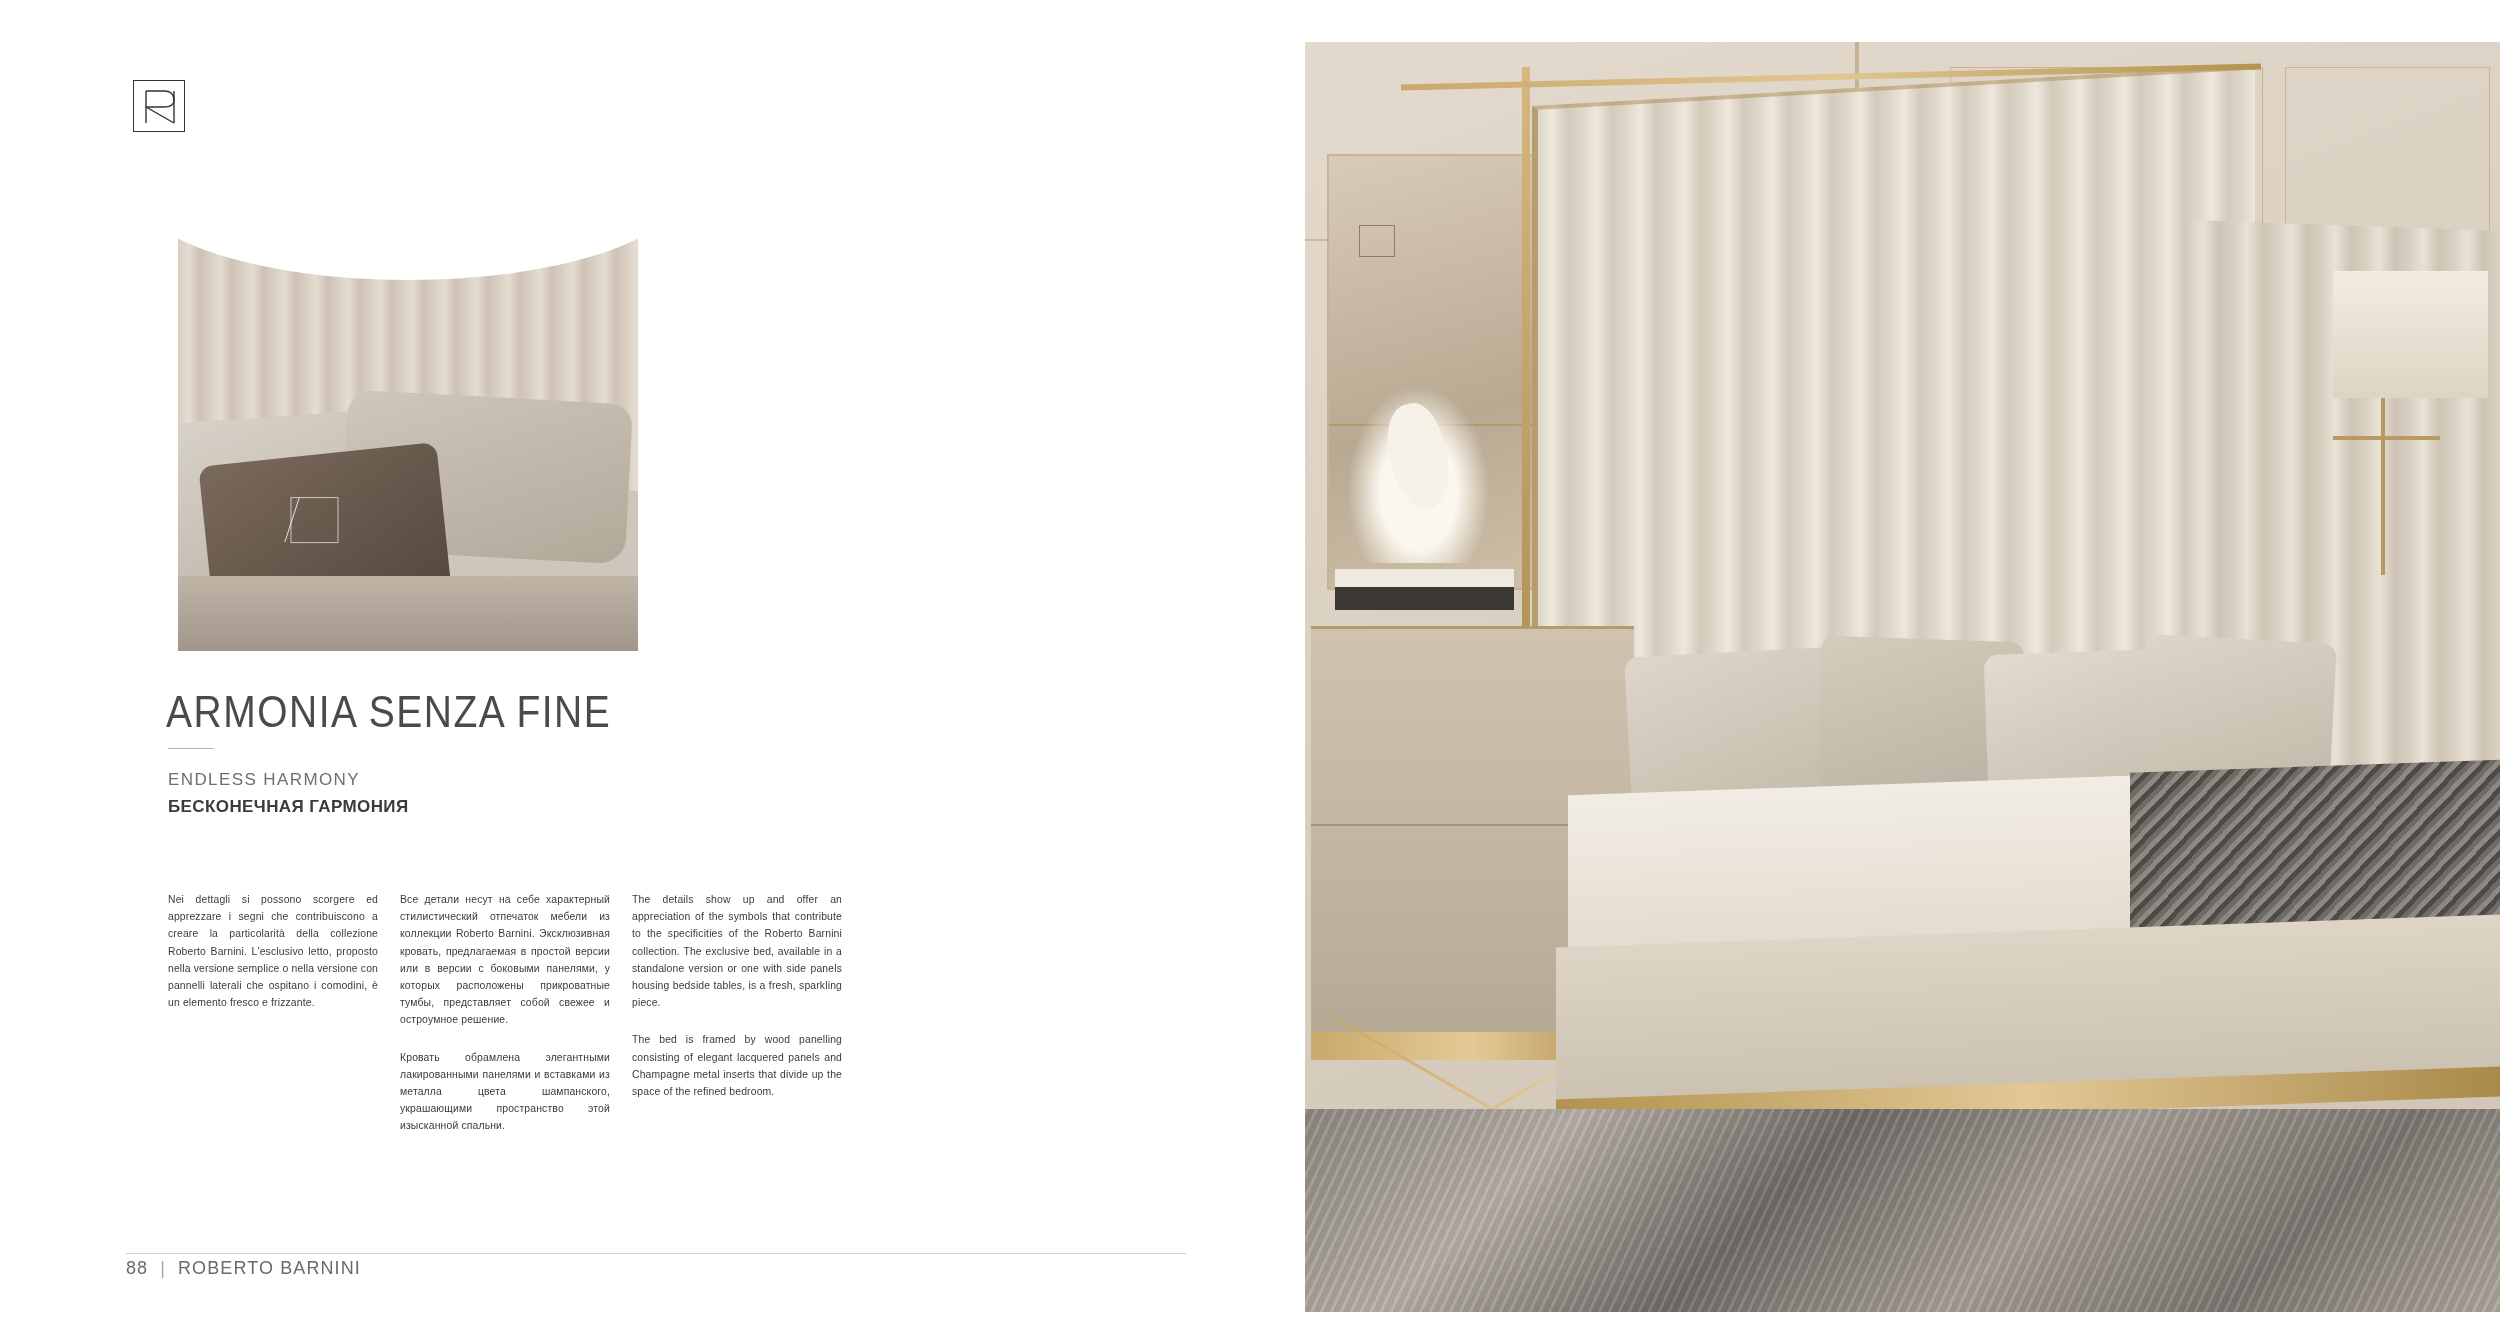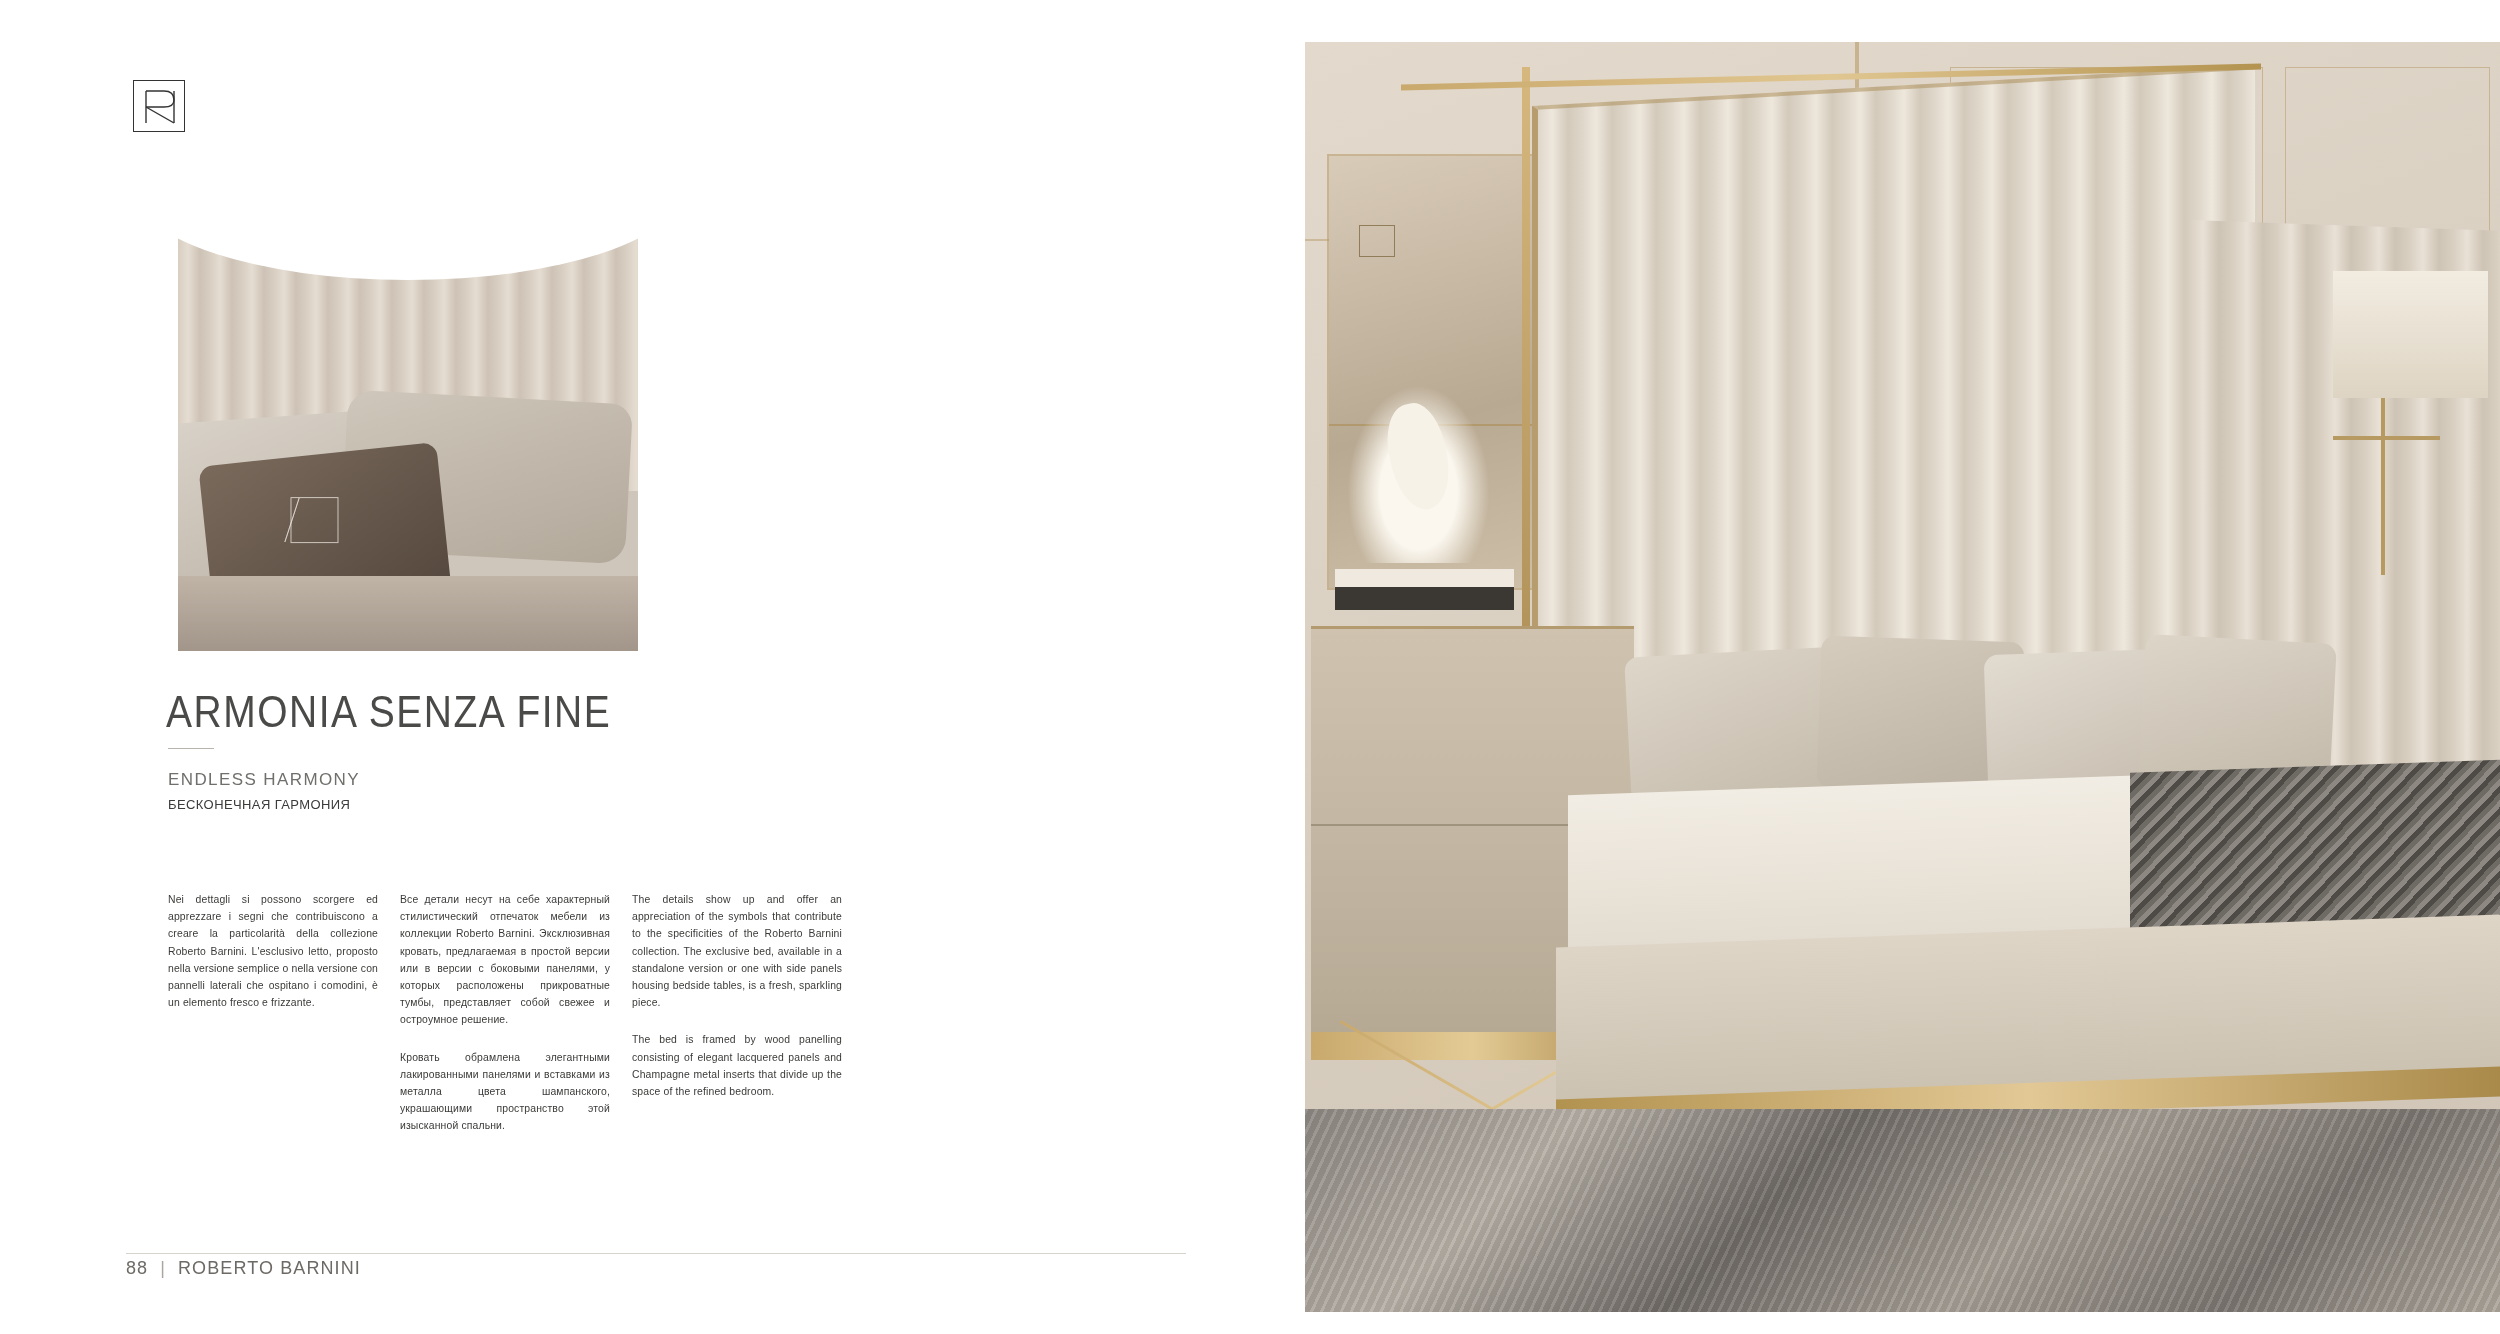--- a/index.html
+++ b/index.html
@@ -158,23 +158,23 @@
     top: 770px;
     font-size: 17px;
     letter-spacing: 1.4px;
     font-weight: 300;
     color: #6f6f6c;
   }
   .subtitle-ru {
     position: absolute;
     left: 160px;
     top: 797px;
-    font-size: 13px;
+    font-size: 17px;
     letter-spacing: .4px;
-    font-weight: 400;
+    font-weight: 700;
     color: #3b3b39;
   }
 
   
   .columns {
     position: absolute;
     left: 160px;
     top: 891px;
     width: 700px;
     display: flex;

